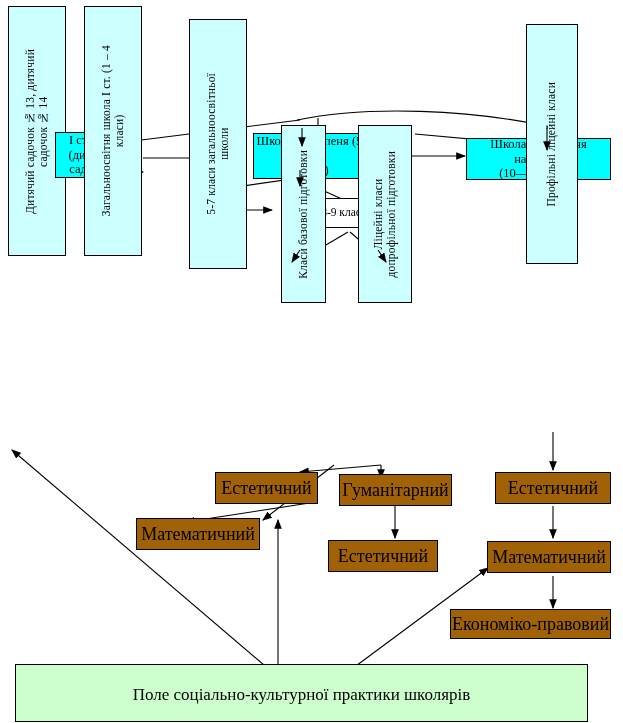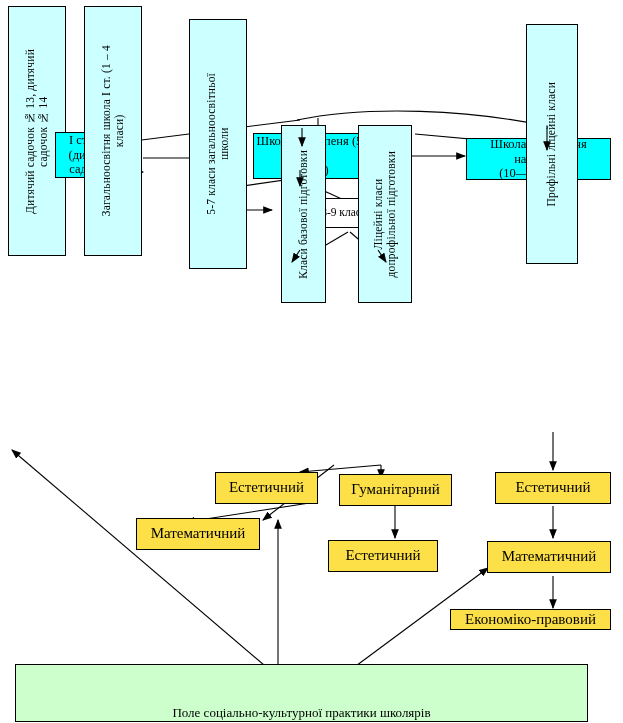--- a/index.html
+++ b/index.html
@@ -3,22 +3,22 @@
 <meta charset="utf-8">
 <style>
   html,body{margin:0;padding:0;background:#ffffff;}
   body{font-family:"Liberation Serif",serif;}
   #stage{position:relative;width:623px;height:723px;overflow:hidden;background:#fff;}
   .box{position:absolute;box-sizing:border-box;border:1px solid #000;display:flex;align-items:center;justify-content:center;text-align:center;line-height:1.15;}
   .vbox{background:#ccffff;}
   .vbox .vtxt{writing-mode:vertical-rl;transform:rotate(180deg);white-space:pre-line;display:block;text-align:center;font-size:11.5px;letter-spacing:.2px;}
   .cyanbox{background:#00ffff;white-space:pre-line;font-size:12.5px;}
   .whitebox{background:#ffffff;font-size:11.5px;}
-  .ybox{background:#fde047;font-size:15px;}
-  .gbox{background:#ccffcc;font-size:13px;align-items:flex-end;padding-top:4px;}
+  .ybox{background:#a16207;font-size:18px;}
+  .gbox{background:#ccffcc;font-size:17px;align-items:center;padding-top:4px;}
   svg.lines{position:absolute;left:0;top:0;width:623px;height:723px;overflow:visible;}
   .l{stroke:#000;stroke-width:1.1;fill:none;}
 </style>
 </head>
 <body>
 
 <div id="stage">
 
   <div class="box vbox" style="left:8px;top:6px;width:58px;height:250px;">
     <span class="vtxt">Дитячий садочок № 13, дитячий
@@ -165,21 +165,21 @@
   </div>
 
   <div class="box ybox" style="left:495px;top:472px;width:116px;height:32px;">
     <span>Естетичний</span>
   </div>
 
   <div class="box ybox" style="left:487px;top:541px;width:124px;height:32px;">
     <span>Математичний</span>
   </div>
 
-  <div class="box ybox" style="left:450px;top:609px;width:161px;height:21px;">
+  <div class="box ybox" style="left:450px;top:609px;width:161px;height:30px;">
     <span>Економіко-правовий</span>
   </div>
 
   <div class="box gbox" style="left:15px;top:664px;width:573px;height:58px;">
     <span>Поле соціально-культурної практики школярів</span>
   </div>
 
 </div>
 
 </body></html>

